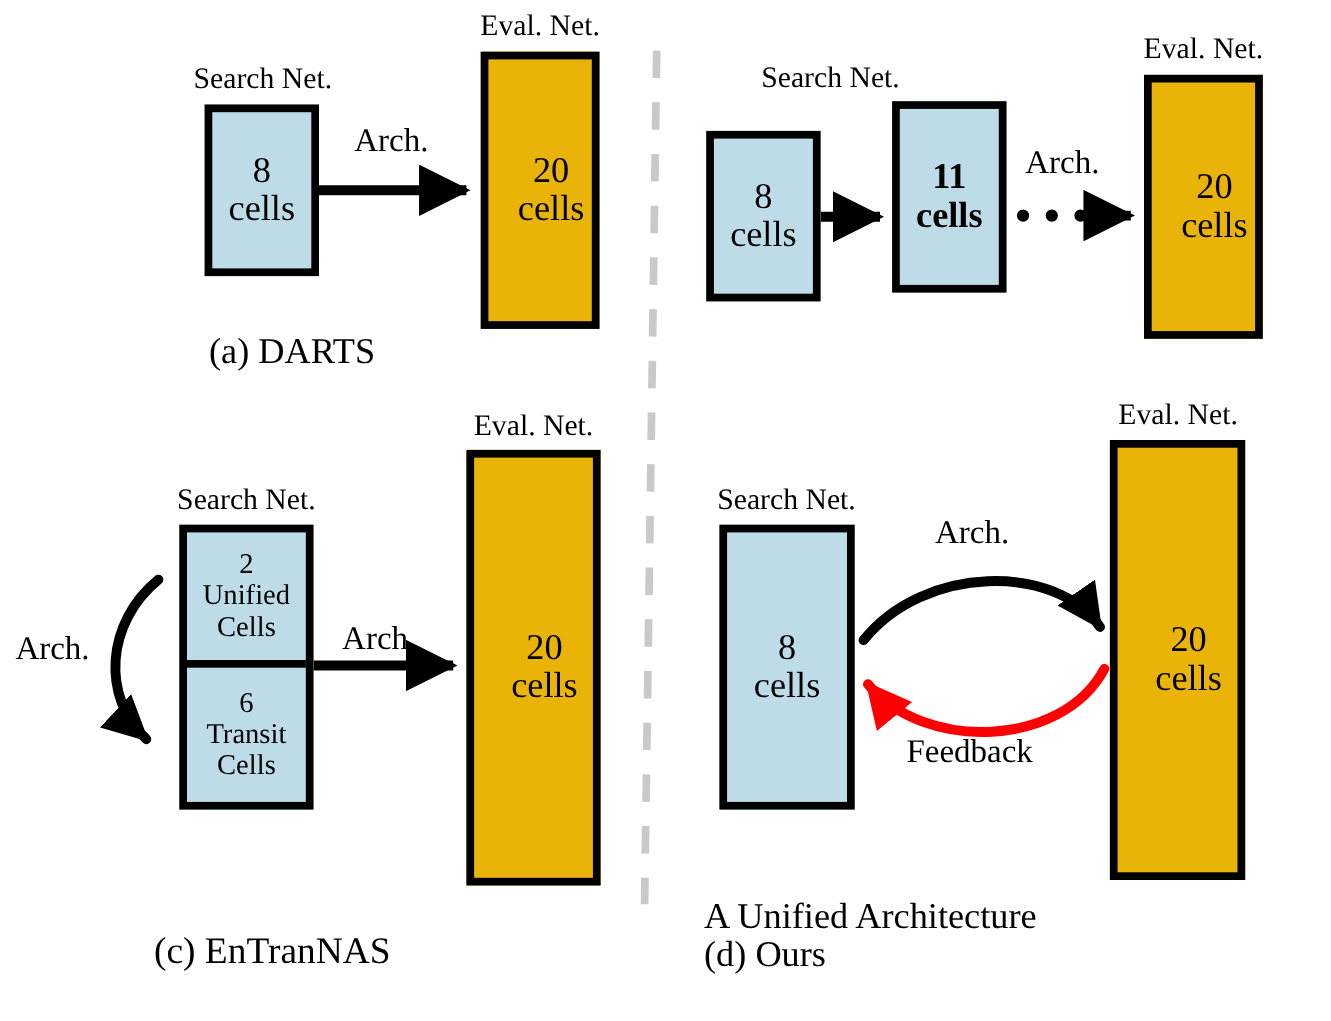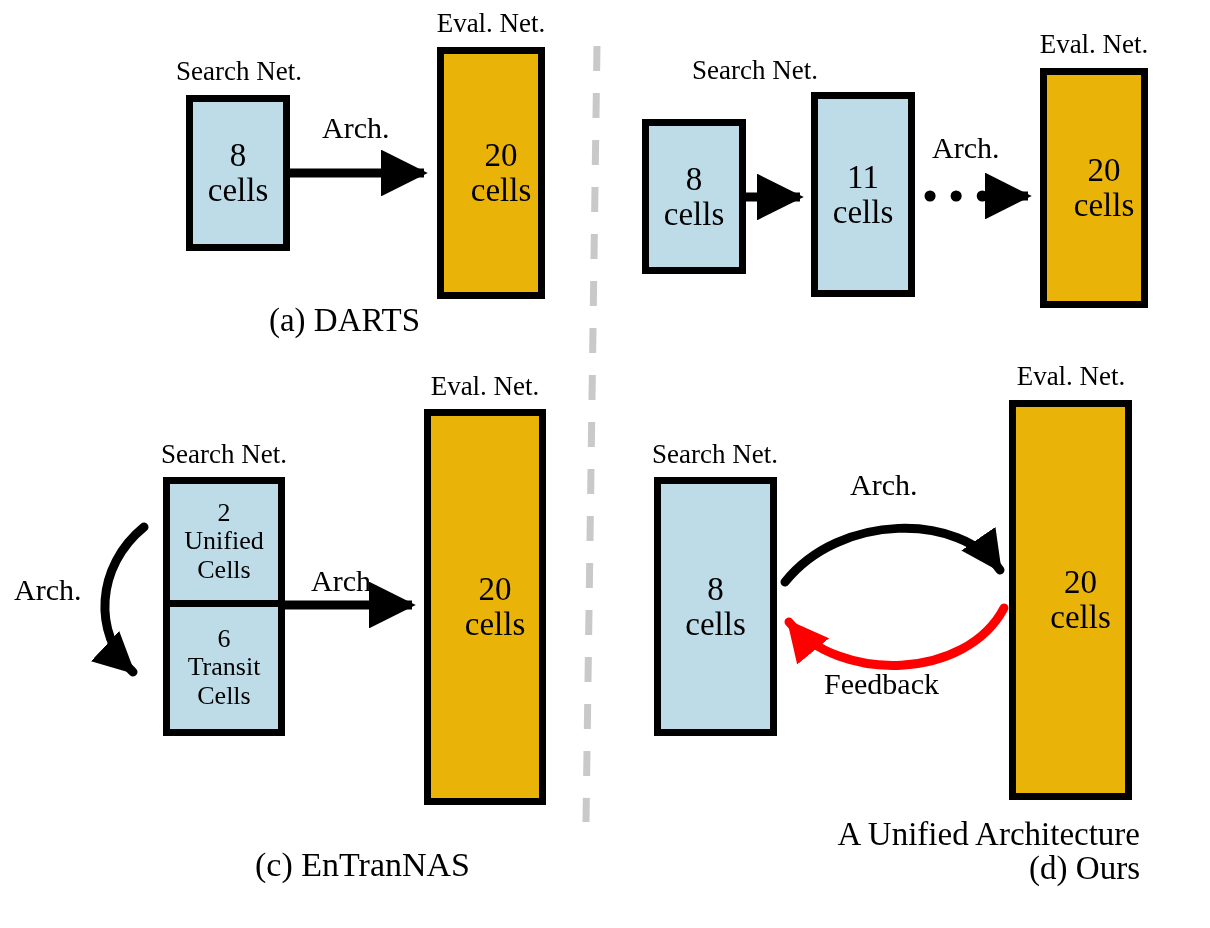--- a/index.html
+++ b/index.html
@@ -61,21 +61,21 @@
     line-height: 1;
   }
   .arrow-label {
     position: absolute;
     white-space: nowrap;
     line-height: 1;
   }
   .panel-caption {
     position: absolute;
     white-space: nowrap;
-    text-align: right;
+    text-align: left;
     line-height: 1.15;
   }
 </style>
 </head>
 <body>
 
 <div id="figure">
 
   <svg class="svg-layer" viewBox="0 0 1210 928">
     <defs>
@@ -126,21 +126,21 @@
 
   <div class="panel-caption" style="left:190px; top:302px; width:230px; font-size:33px;">(a) DARTS</div>
 
   <div class="cap-label" style="left:692px; top:57px; width:124px; font-size:27px;">Search Net.</div>
 
   <div class="node-box blue" style="left:642px; top:119px; width:104px; height:155px; font-size:33px;">
     <span class="node-line">8</span>
     <span class="node-line">cells</span>
   </div>
 
-  <div class="node-box blue" style="left:811px; top:92px; width:104px; height:205px; font-size:33px;">
+  <div class="node-box blue" style="left:811px; top:92px; width:104px; height:174px; font-size:33px;font-weight:bold;">
     <span class="node-line">11</span>
     <span class="node-line">cells</span>
   </div>
 
   <div class="arrow-label" style="left:932px; top:133px; font-size:30px;">Arch.</div>
 
   <div class="cap-label" style="left:1031px; top:31px; width:126px; font-size:27px;">Eval. Net.</div>
 
   <div class="node-box yellow" style="left:1040px; top:68px; width:108px; height:240px; font-size:33px;">
     <span class="node-line">20</span>

